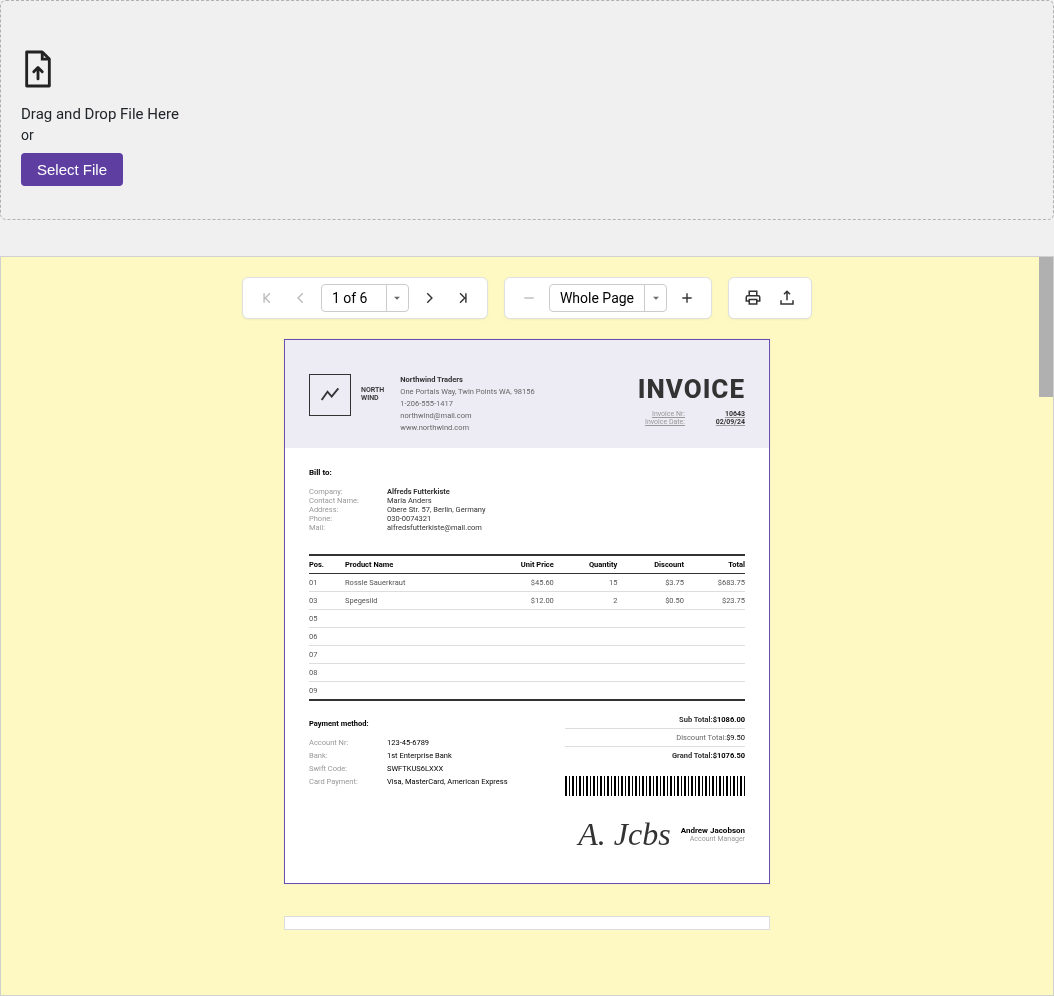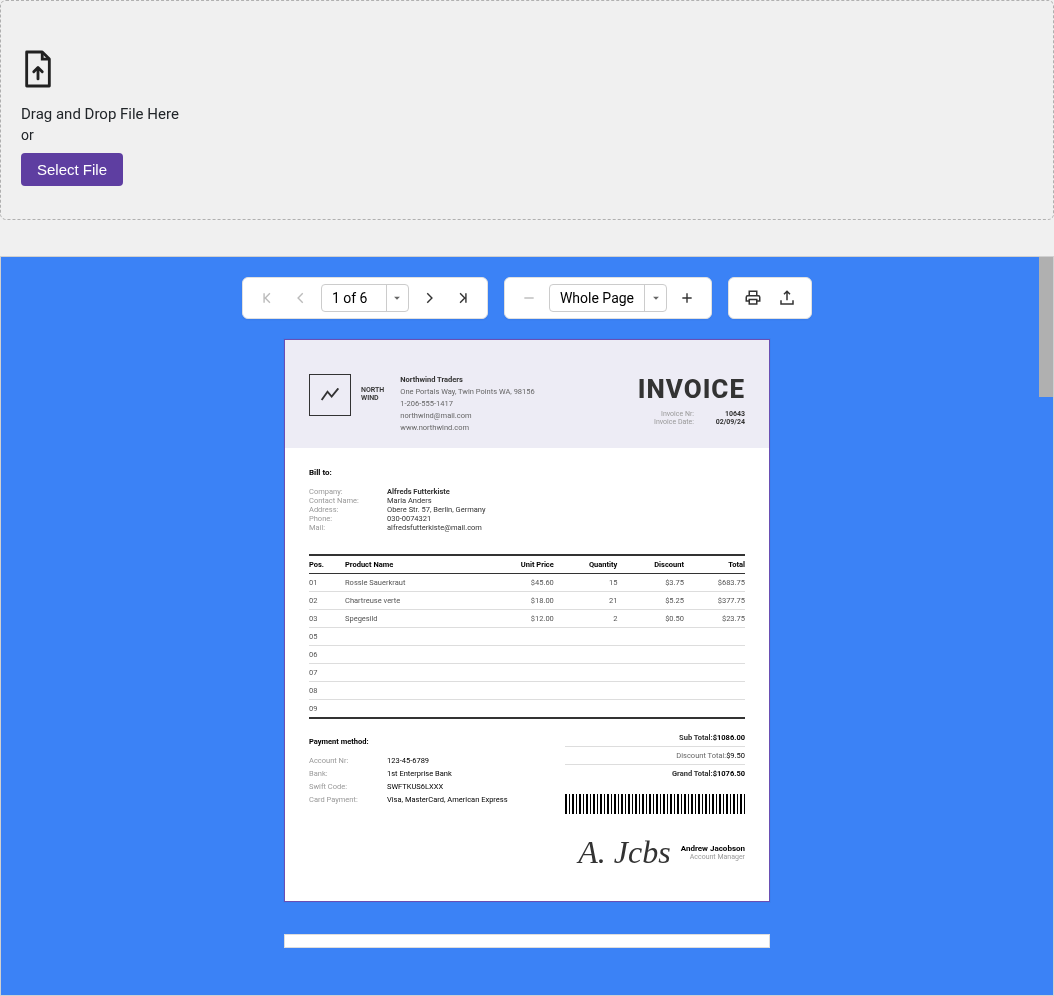--- a/index.html
+++ b/index.html
@@ -42,21 +42,21 @@
       color: #fff;
       border: none;
       border-radius: 4px;
       padding: 8px 16px;
       font-size: 15px;
       cursor: pointer;
     }
     .viewer-container {
       margin-top: 36px;
       border: 1px solid #d0d0d0;
-      background: #3b82f6;
+      background: #fef9c3;
       height: 740px;
       position: relative;
       overflow: hidden;
     }
     .toolbar-row {
       display: flex;
       justify-content: center;
       gap: 16px;
       padding: 20px 0;
     }
@@ -159,21 +159,21 @@
       font-size: 26px;
       font-weight: 800;
       color: #333;
       letter-spacing: 1px;
     }
     .invoice-meta {
       font-size: 7px;
       color: #999;
       margin-top: 6px;
     }
-    .invoice-meta .row { display: flex; justify-content: flex-end; gap: 15px;}
+    .invoice-meta .row { display: flex; justify-content: flex-end; gap: 24px; text-decoration: underline;}
     .invoice-meta .v { color: #333; font-weight: 700; min-width: 36px; text-align: right;}
     .doc-body {
       padding: 20px 24px 30px;
     }
     .bill-to {
       font-size: 8px;
       font-weight: 700;
       margin-bottom: 10px;
     }
     .bill-grid {
@@ -414,28 +414,20 @@
             </tr>
           </thead>
           <tbody id="items-body">
               <tr>
                 <td>01</td>
                 <td>Rossle Sauerkraut</td>
                 <td>$45.60</td>
                 <td>15</td>
                 <td>$3.75</td>
                 <td>$683.75</td>
-              </tr>
-              <tr>
-                <td>02</td>
-                <td>Chartreuse verte</td>
-                <td>$18.00</td>
-                <td>21</td>
-                <td>$5.25</td>
-                <td>$377.75</td>
               </tr>
               <tr>
                 <td>03</td>
                 <td>Spegesild</td>
                 <td>$12.00</td>
                 <td>2</td>
                 <td>$0.50</td>
                 <td>$23.75</td>
               </tr>
               <tr>

